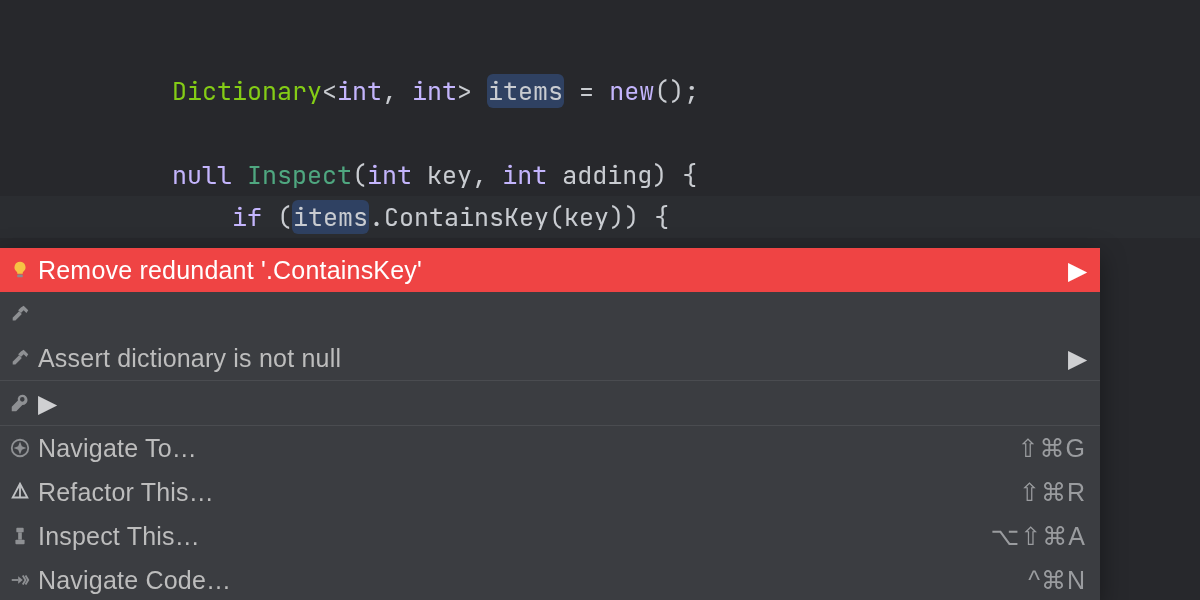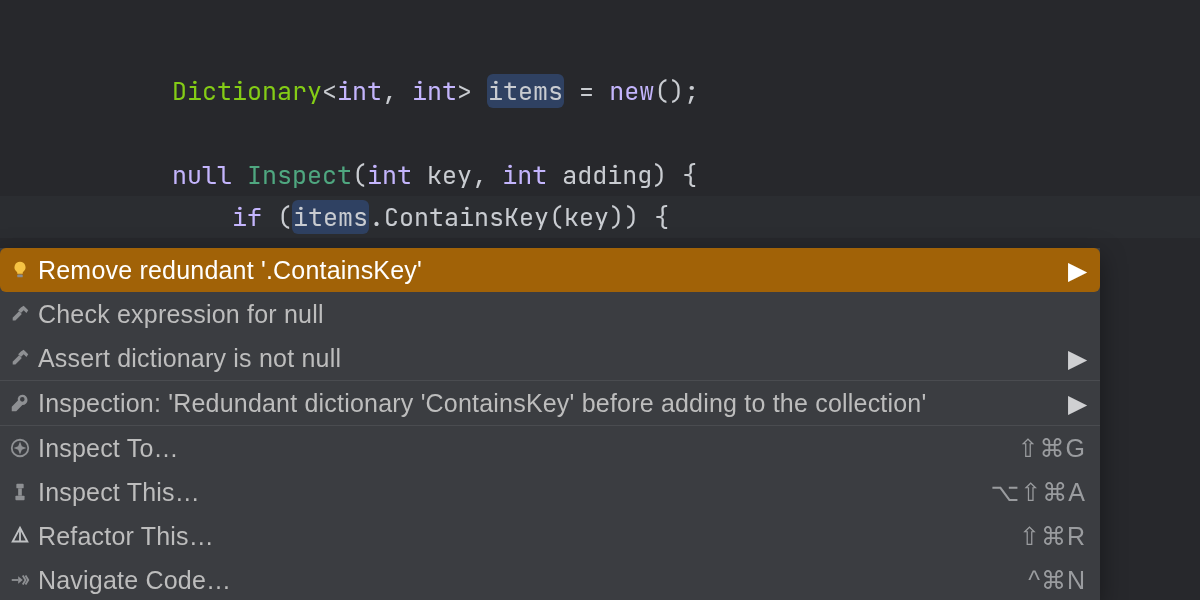--- a/index.html
+++ b/index.html
@@ -48,21 +48,21 @@
   .menu-item .icon {
     width: 24px; height: 24px;
     margin-right: 6px;
     flex: 0 0 auto;
     display: inline-flex;
     align-items: center; justify-content: center;
   }
   .menu-item .label { flex: 1 1 auto; letter-spacing: .2px; }
   .menu-item .shortcut { flex: 0 0 auto; color: #9a9c9f; letter-spacing: 1px; }
   .menu-item .chev { flex: 0 0 auto; width: 18px; text-align: right; color: #cfd0d2; }
-  .menu-item.selected { background: #a16207; color: #ffffff; border-radius: 6px; }
+  .menu-item.selected { background: #ef4444; color: #ffffff; }
   .menu-item.selected .chev { color: #ffffff; }
   svg { display: block; }
 </style>
 </head>
 <body>
 
 <div class="editor">
   <div class="code-line"><span class="tok-type">Dictionary</span><span class="tok-punc">&lt;</span><span class="tok-kw">int</span><span class="tok-punc">, </span><span class="tok-kw">int</span><span class="tok-punc">&gt; </span><span class="tok-ident sel">items</span><span class="tok-punc"> = </span><span class="tok-kw">new</span><span class="tok-punc">();</span></div>
   <div class="blank"></div>
   <div class="code-line"><span class="tok-kw">null</span><span> </span><span class="tok-name">Inspect</span><span class="tok-punc">(</span><span class="tok-kw">int</span><span> </span><span class="tok-ident">key</span><span class="tok-punc">, </span><span class="tok-kw">int</span><span> </span><span class="tok-ident">adding</span><span class="tok-punc">) {</span></div>
@@ -79,70 +79,68 @@
         </span>
         <span class="label">Remove redundant '.ContainsKey'</span>
         <span class="chev">▶</span>
       </div>
       <div class="menu-item">
         <span class="icon">
           <svg width="22" height="22" viewBox="0 0 24 24">
             <use href="#ic-hammer"></use>
           </svg>
         </span>
-        <span class="label">Check expression for null</span>
       </div>
       <div class="menu-item">
         <span class="icon">
           <svg width="22" height="22" viewBox="0 0 24 24">
             <use href="#ic-hammer"></use>
           </svg>
         </span>
         <span class="label">Assert dictionary is not null</span>
         <span class="chev">▶</span>
       </div>
     </div>
     <div class="menu-group">
       <div class="menu-item">
         <span class="icon">
           <svg width="22" height="22" viewBox="0 0 24 24">
             <use href="#ic-wrench"></use>
           </svg>
         </span>
-        <span class="label">Inspection: 'Redundant dictionary 'ContainsKey' before adding to the collection'</span>
         <span class="chev">▶</span>
       </div>
     </div>
     <div class="menu-group">
       <div class="menu-item">
         <span class="icon">
           <svg width="22" height="22" viewBox="0 0 24 24">
             <use href="#ic-compass"></use>
           </svg>
         </span>
-        <span class="label">Inspect To…</span>
+        <span class="label">Navigate To…</span>
         <span class="shortcut">⇧⌘G</span>
+      </div>
+      <div class="menu-item">
+        <span class="icon">
+          <svg width="22" height="22" viewBox="0 0 24 24">
+            <use href="#ic-prism"></use>
+          </svg>
+        </span>
+        <span class="label">Refactor This…</span>
+        <span class="shortcut">⇧⌘R</span>
       </div>
       <div class="menu-item">
         <span class="icon">
           <svg width="22" height="22" viewBox="0 0 24 24">
             <use href="#ic-inspect"></use>
           </svg>
         </span>
         <span class="label">Inspect This…</span>
         <span class="shortcut">⌥⇧⌘A</span>
-      </div>
-      <div class="menu-item">
-        <span class="icon">
-          <svg width="22" height="22" viewBox="0 0 24 24">
-            <use href="#ic-prism"></use>
-          </svg>
-        </span>
-        <span class="label">Refactor This…</span>
-        <span class="shortcut">⇧⌘R</span>
       </div>
       <div class="menu-item">
         <span class="icon">
           <svg width="22" height="22" viewBox="0 0 24 24">
             <use href="#ic-generate"></use>
           </svg>
         </span>
         <span class="label">Navigate Code…</span>
         <span class="shortcut">^⌘N</span>
       </div>

